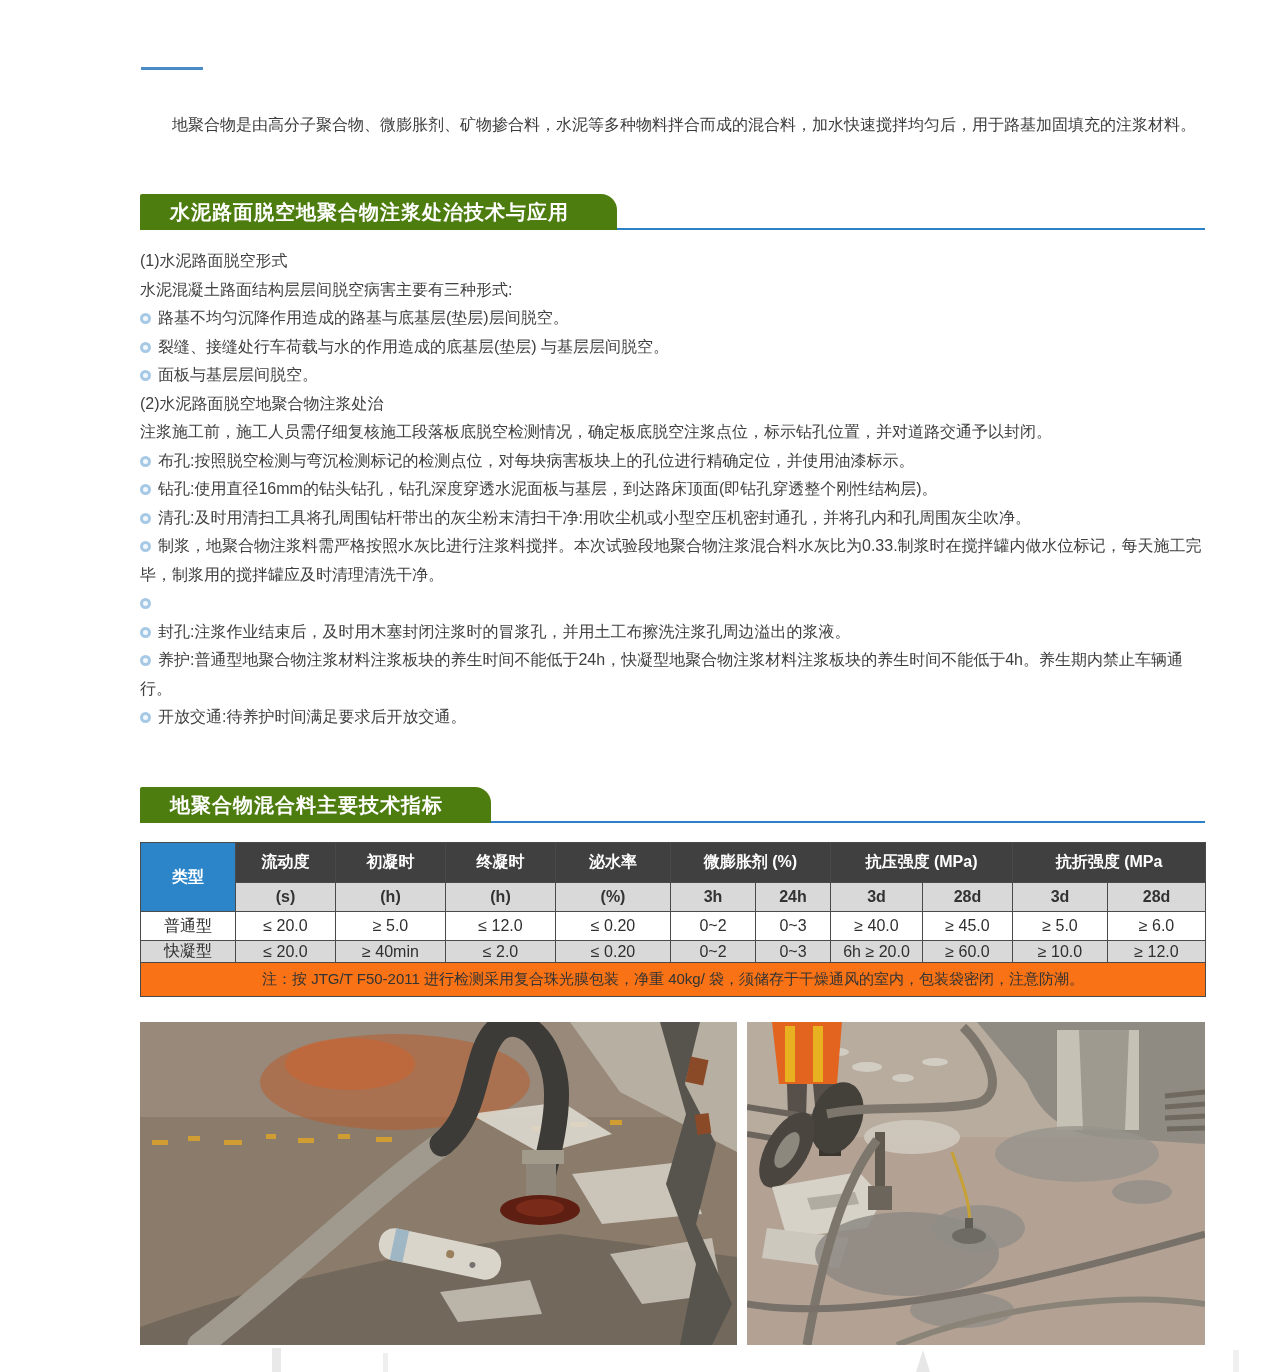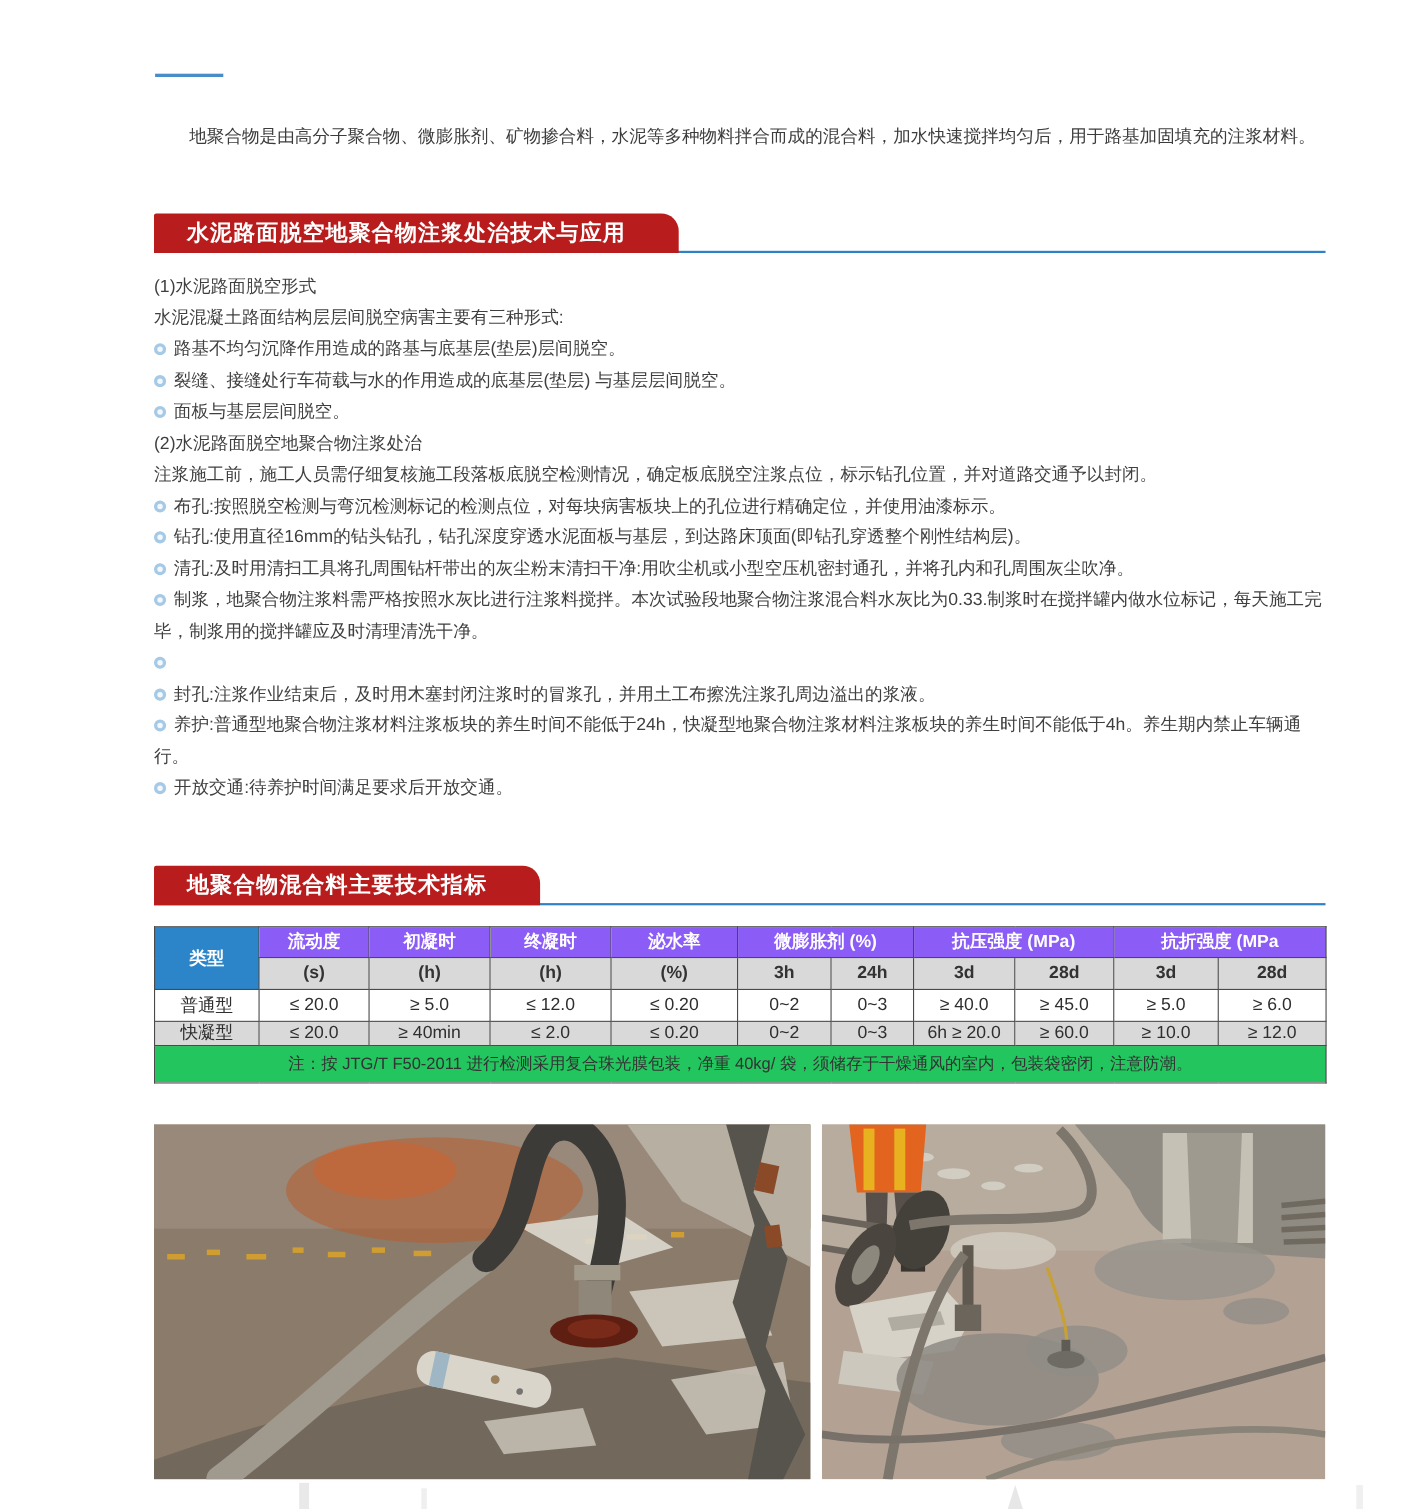--- a/index.html
+++ b/index.html
@@ -21,21 +21,21 @@
     position:absolute; left:140px; top:110px; width:1065px;
     font-size:16px; line-height:29px; color:#3c3c3c; text-indent:2em;
   }
 
   .banner-row {
     position:absolute; left:140px; width:1065px; height:36px;
     border-bottom:2px solid #2e81c6;
   }
   .banner {
     display:inline-block; height:36px; line-height:36px;
-    background:#b91c1c; color:#ffffff; font-size:20px; font-weight:bold;
+    background:#4d7c0f; color:#ffffff; font-size:20px; font-weight:bold;
     padding:0 48px 0 30px; letter-spacing:1px;
     border-radius:2px 16px 0 0;
   }
   .banner-row-1 { top:194px; }
   .banner-row-2 { top:787px; }
 
   .body-text {
     position:absolute; left:140px; top:247px; width:1068px;
     font-size:16px; line-height:28.5px; color:#3f3f3f;
   }
@@ -47,26 +47,26 @@
 
   .spec-table {
     position:absolute; left:140px; top:842px; width:1065px;
     border-collapse:collapse; table-layout:fixed; font-size:16px; color:#2f2f2f;
     border:1.5px solid #3a3a3a;
   }
   .spec-table th, .spec-table td {
     border:1px solid #4a4a4a; text-align:center; vertical-align:middle;
     overflow:hidden; white-space:nowrap;
   }
-  .spec-table .h1 { height:28px; background:#8b5cf6; color:#ffffff; font-weight:bold; font-size:16px; }
+  .spec-table .h1 { height:40px; background:#404040; color:#ffffff; font-weight:bold; font-size:16px; }
   .spec-table .h2 { height:29px; background:#d9d9d9; color:#333333; font-weight:normal; }
   .spec-table .type-cell { background:#2b85c8; color:#ffffff; font-weight:bold; }
   .spec-table .row-white td { height:29px; background:#ffffff;margin-top:28px; }
   .spec-table .row-gray  td { height:14px; background:#d9d9d9; }
-  .spec-table .note-row td { height:34px; background:#22c55e; font-size:15px; color:#333333; white-space:normal; }
+  .spec-table .note-row td { height:34px; background:#f97316; font-size:15px; color:#333333; white-space:normal; }
 
   .photo {
     position:absolute; top:1022px; height:323px; overflow:hidden;
   }
   .photo-left  { left:140px; width:597px; }
   .photo-right { left:747px; width:458px; }
   .photo svg { display:block; width:100%; height:100%; }
 
   .artifact { position:absolute; background:#e6e6e6; }
   .a1 { left:272px; top:1348px; width:9px;  height:24px; background:#e9e9e9; }

